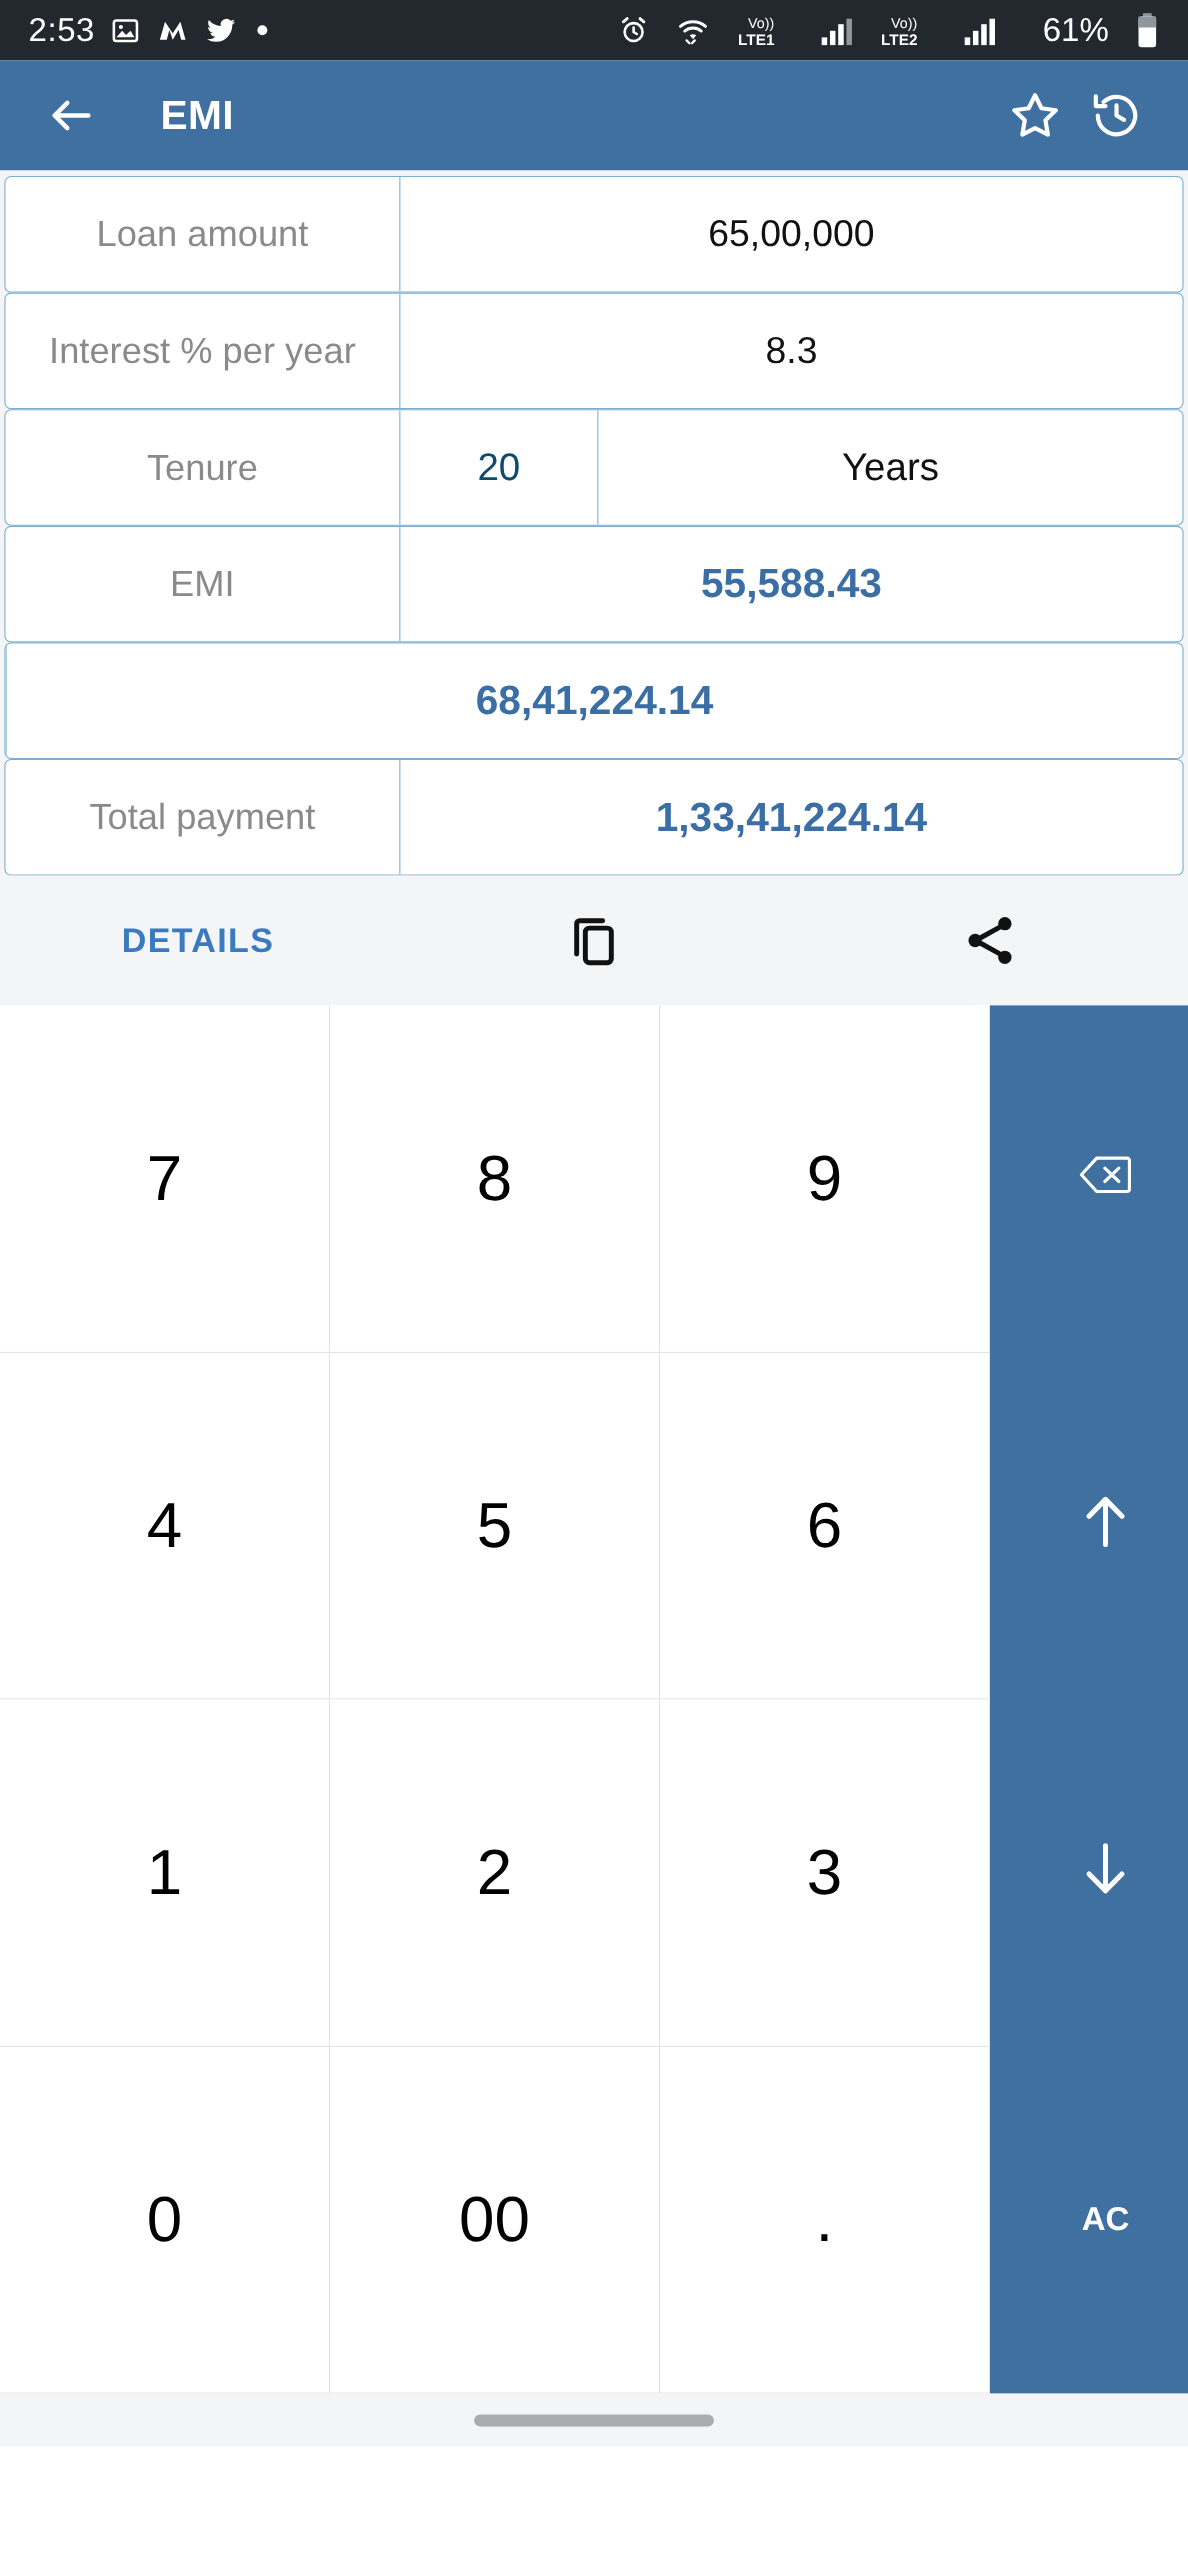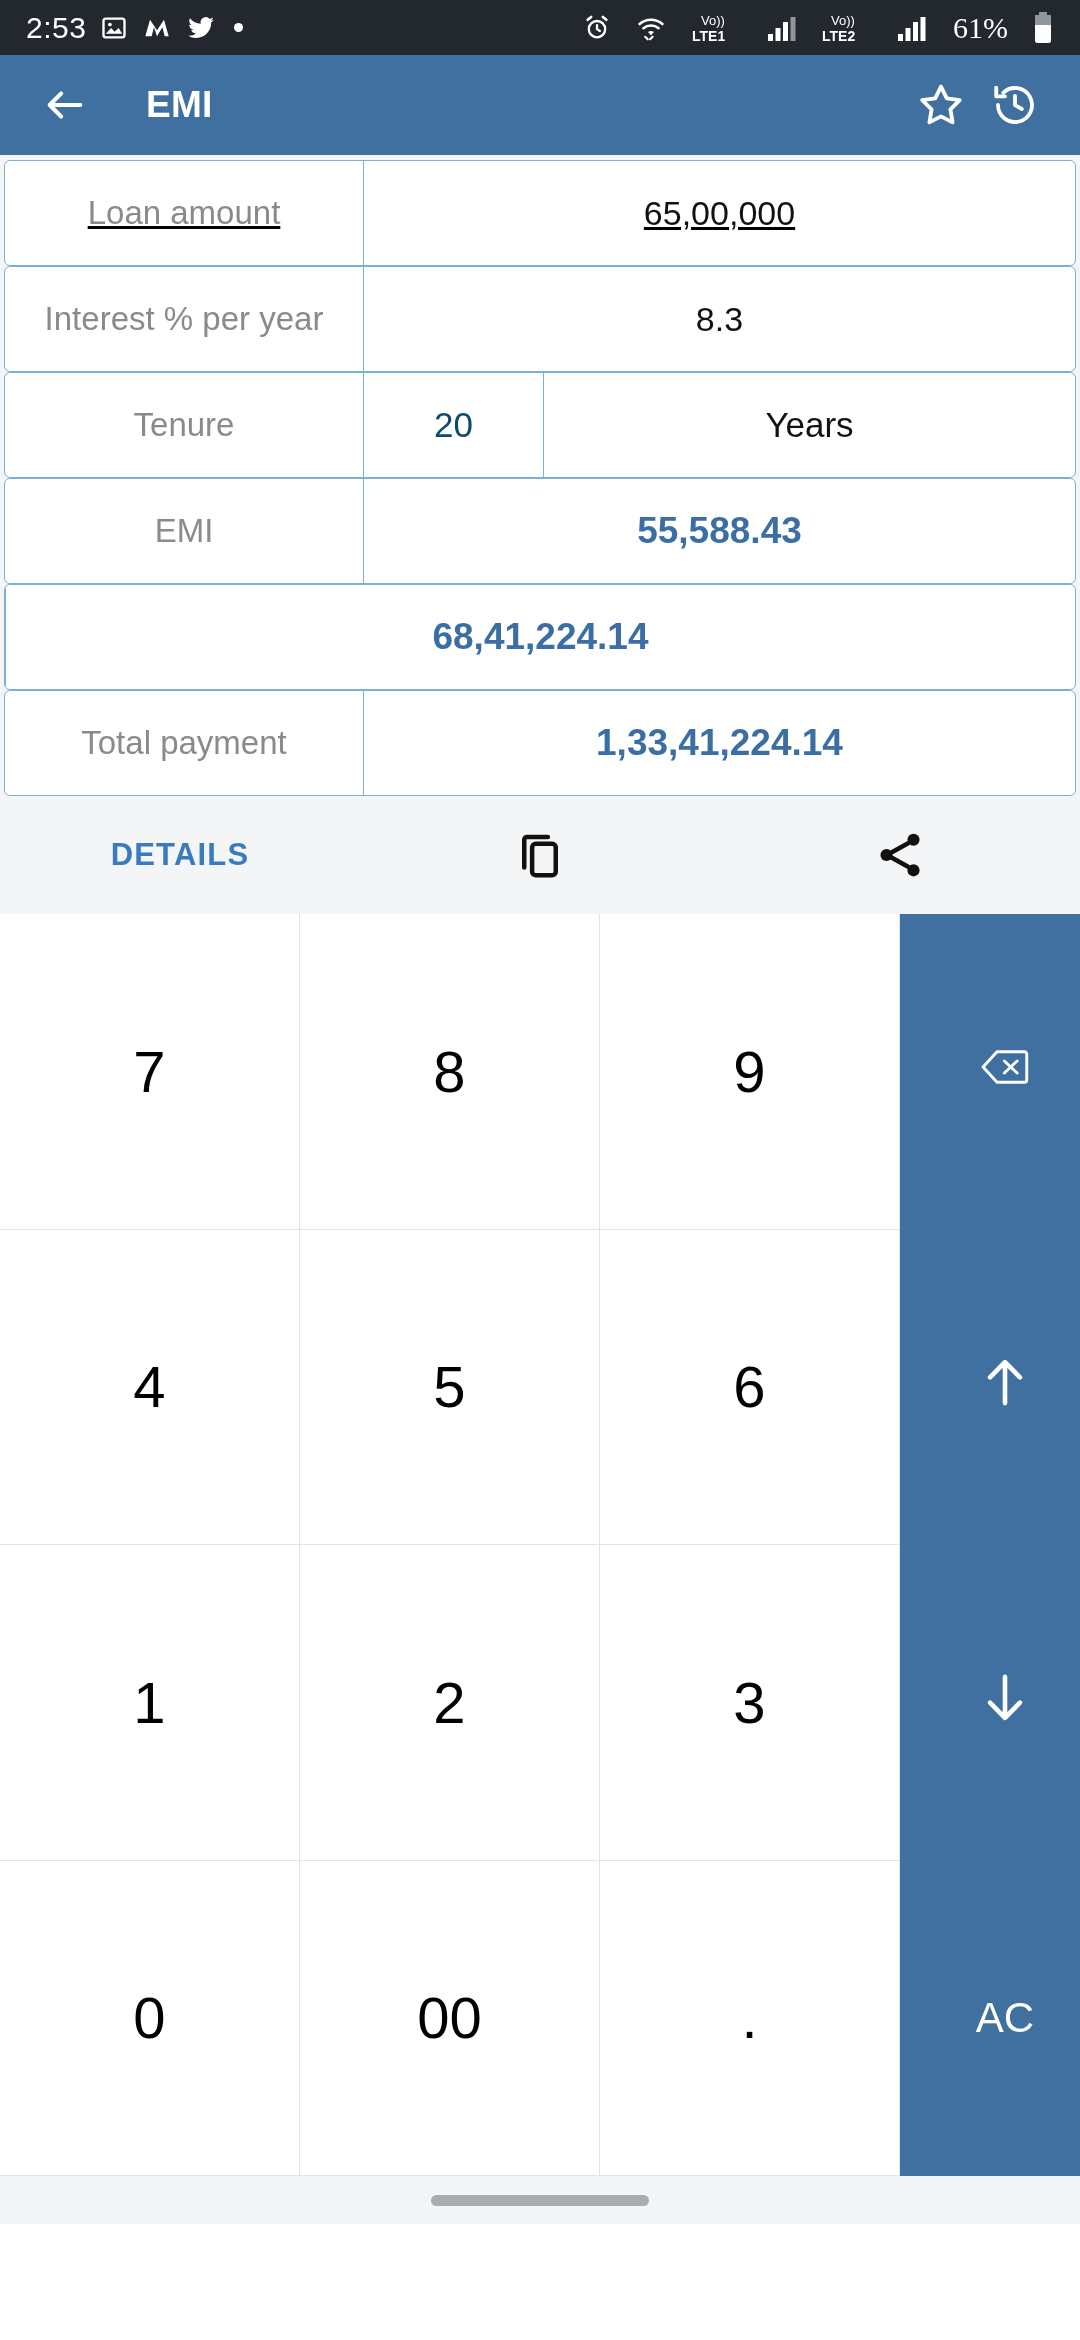--- a/index.html
+++ b/index.html
@@ -14,40 +14,40 @@
   
   .statusbar {
     height:55px; background:#22282e; color:#ffffff;
     display:flex; align-items:center; justify-content:space-between;
     padding:0 26px; flex:none;
   }
   .sb-left { display:flex; align-items:center; gap:14px; }
   .sb-time { font-size:30px; letter-spacing:.5px; }
   .sb-right { display:flex; align-items:center; gap:24px; }
   .sb-ico { display:inline-flex; align-items:center; }
-  .sb-batt { font-size:30px; margin-left:2px;font-family:Liberation Serif, serif; }
+  .sb-batt { font-size:30px; margin-left:18px; }
   .dot { width:9px; height:9px; border-radius:50%; background:#fff; display:inline-block; margin-left:4px; }
 
   
   .appbar {
     height:100px; background:#40709f; display:flex; align-items:center;
     padding:0 28px; flex:none; color:#fff;
   }
   .appbar-title { font-size:37px; font-weight:bold; margin-left:44px; letter-spacing:.3px; }
   .appbar-spacer { flex:1; }
   .appbar-act { width:74px; height:74px; display:flex; align-items:center; justify-content:center; }
 
   
   .fields { flex:none; padding:0 4px; background:#f4f5f6; }
   .frow {
     display:flex; height:106px; margin-top:0;
     background:#ffffff; border:1px solid #7bafd4; border-radius:6px;
     overflow:hidden;
   }
-  .frow:first-child { margin-top:5px;text-decoration:underline; }
+  .frow:first-child { margin-top:5px; }
   .cell { display:flex; align-items:center; justify-content:center; height:100%; }
   .cell-label { flex:0 0 358px; color:#8a8a8a; font-size:33px; }
   .cell-val   { flex:1; color:#111111; font-size:34px; border-left:1px solid #7bafd4; }
   .cell-val.result { color:#3a6ea5; font-weight:bold; font-size:37px; }
   .cell-num   { flex:0 0 180px; color:#0c4a6e; font-size:35px; border-left:1px solid #7bafd4; }
   .cell-unit  { flex:1; color:#111; font-size:35px; border-left:1px solid #7bafd4; }
 
   
   .actionbar {
     flex:none; height:118px; display:flex; align-items:center;
@@ -59,21 +59,21 @@
   
   .keypad { flex:1; display:flex; background:#ffffff; }
   .kp-nums { flex:1; display:grid; grid-template-columns:repeat(3,1fr); grid-template-rows:repeat(4,1fr); }
   .key {
     display:flex; align-items:center; justify-content:center;
     background:#ffffff; font-size:58px; color:#000;
     border-right:1px solid #e3e3e3; border-bottom:1px solid #e3e3e3;
   }
   .key.dot-key { font-size:58px; }
   .kp-side { flex:0 0 180px; display:grid; grid-template-rows:repeat(4,1fr); background:#40709f; }
-  .skey { display:flex; align-items:center; justify-content:center; color:#fff; font-size:42px; font-weight:normal;padding-left:30px; }
+  .skey { display:flex; align-items:center; justify-content:center; color:#fff; font-size:30px; font-weight:bold;padding-left:30px; }
 
   
   .navbar { flex:none; height:48px; background:#f4f5f6; display:flex; align-items:center; justify-content:center; }
   .nav-pill { width:218px; height:11px; border-radius:6px; background:#a9acae; }
 </style>
 </head>
 <body>
 
 <div id="app">
 

